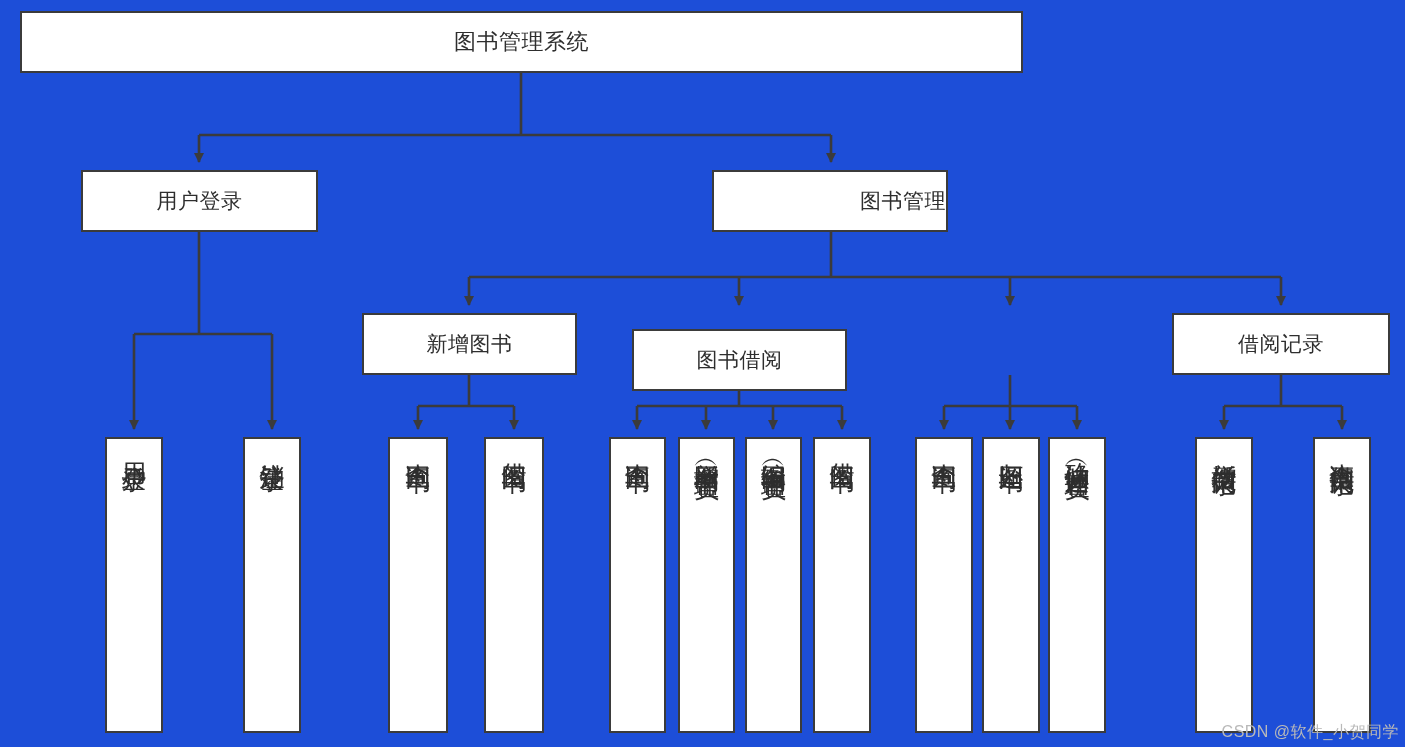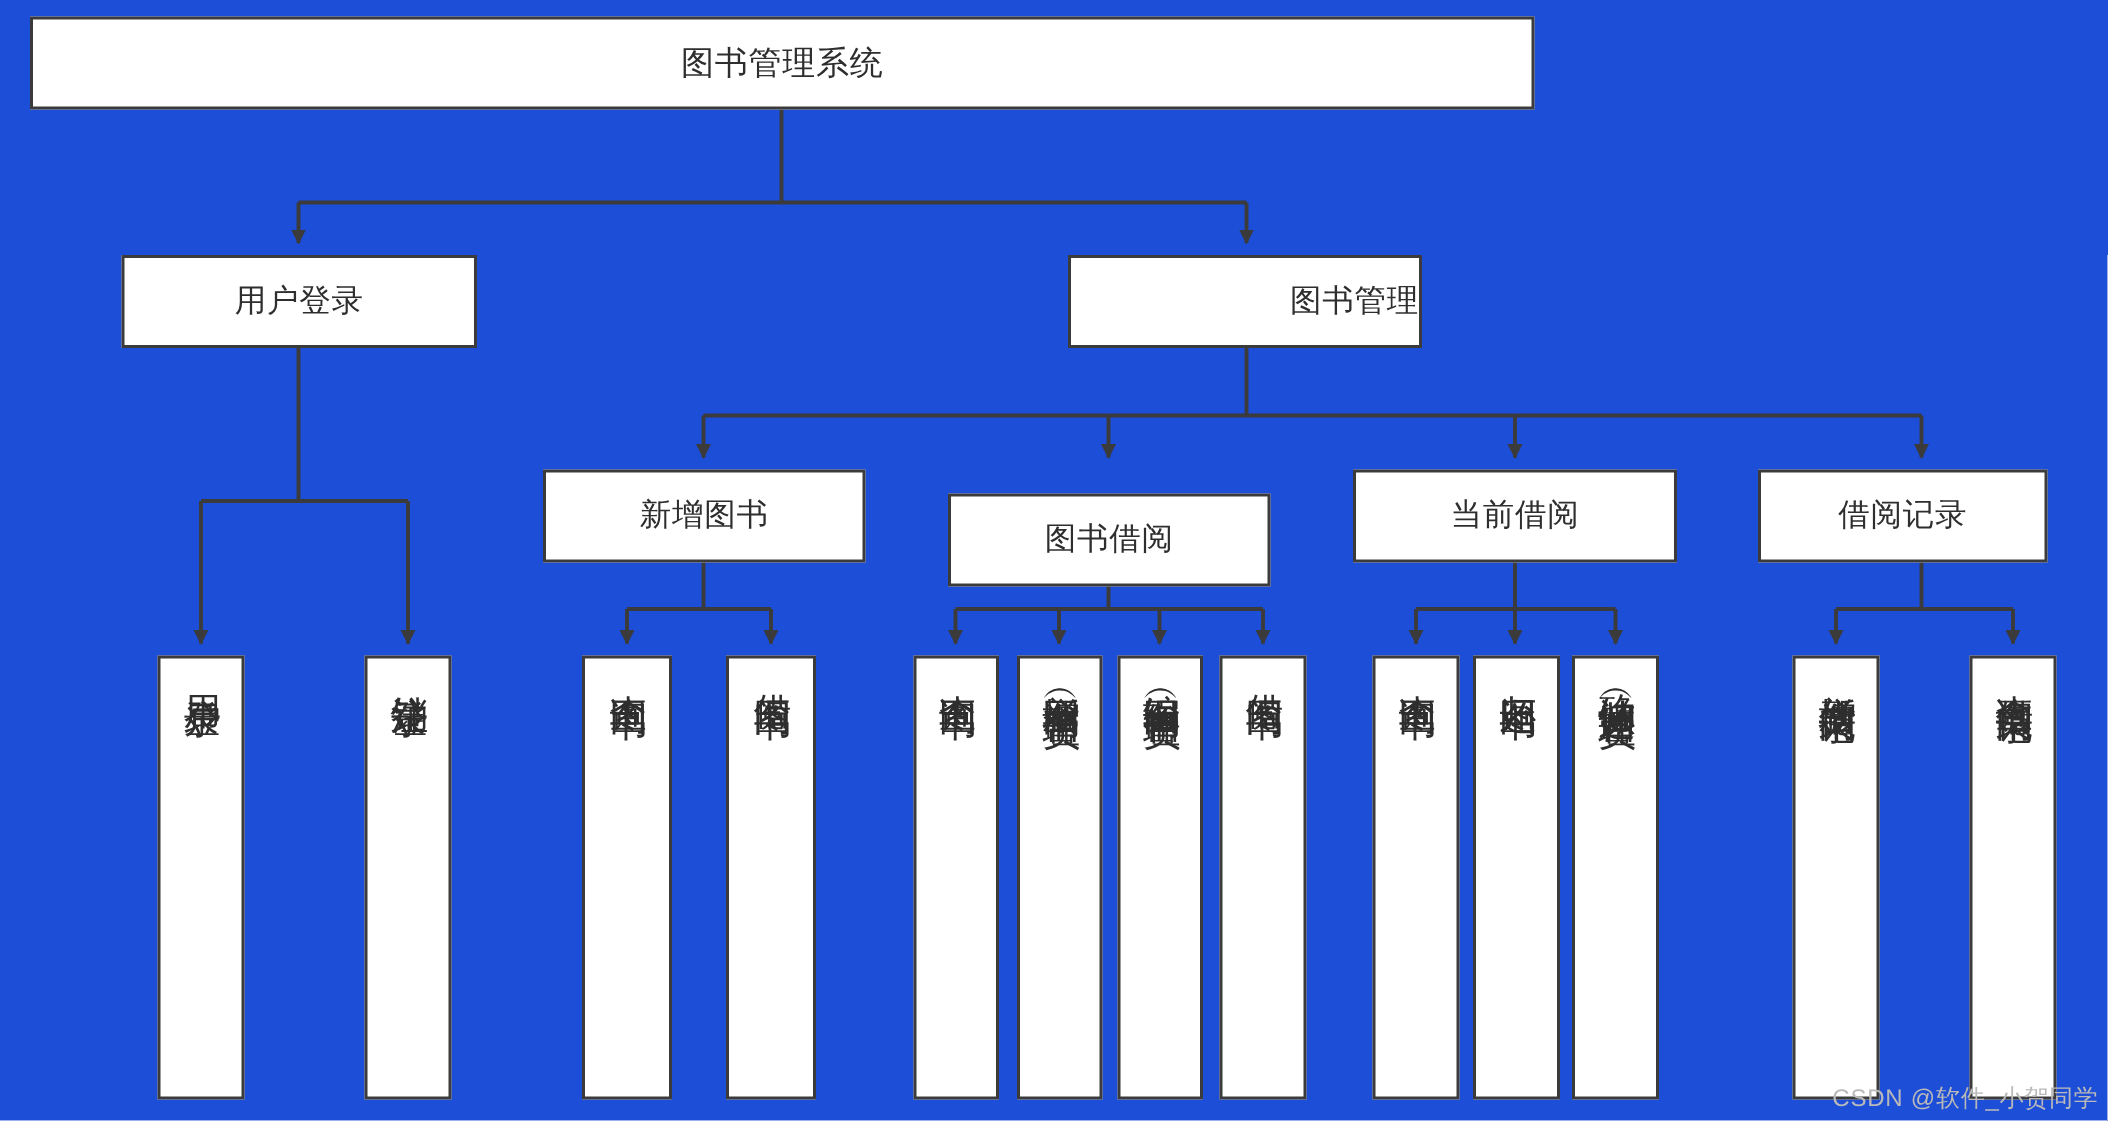--- a/index.html
+++ b/index.html
@@ -138,24 +138,21 @@
   <div class="node h" style="left:712px; top:170px; width:236px; height:62px;justify-content:flex-end;">
     <span class="label">图书管理</span>
   </div>
 
   <div class="node h" style="left:362px; top:313px; width:215px; height:62px;">
     <span class="label">新增图书</span>
   </div>
   <div class="node h" style="left:632px; top:329px; width:215px; height:62px;">
     <span class="label">图书借阅</span>
   </div>
-  <div class="node h" style="left:902px; top:313px; width:216px; height:62px;">
-    <span class="label">当前借阅</span>
-  </div>
-  <div class="node h" style="left:1172px; top:313px; width:193px; height:62px;">
+  <div class="node h" style="left:1172px; top:313px; width:218px; height:62px;">
     <span class="label">借阅记录</span>
   </div>
 
   <div class="node v" style="left:105px; top:437px; width:58px; height:296px;">
     <span class="label">用户登录</span>
   </div>
   <div class="node v" style="left:243px; top:437px; width:58px; height:296px;">
     <span class="label">注销登录</span>
   </div>
 

